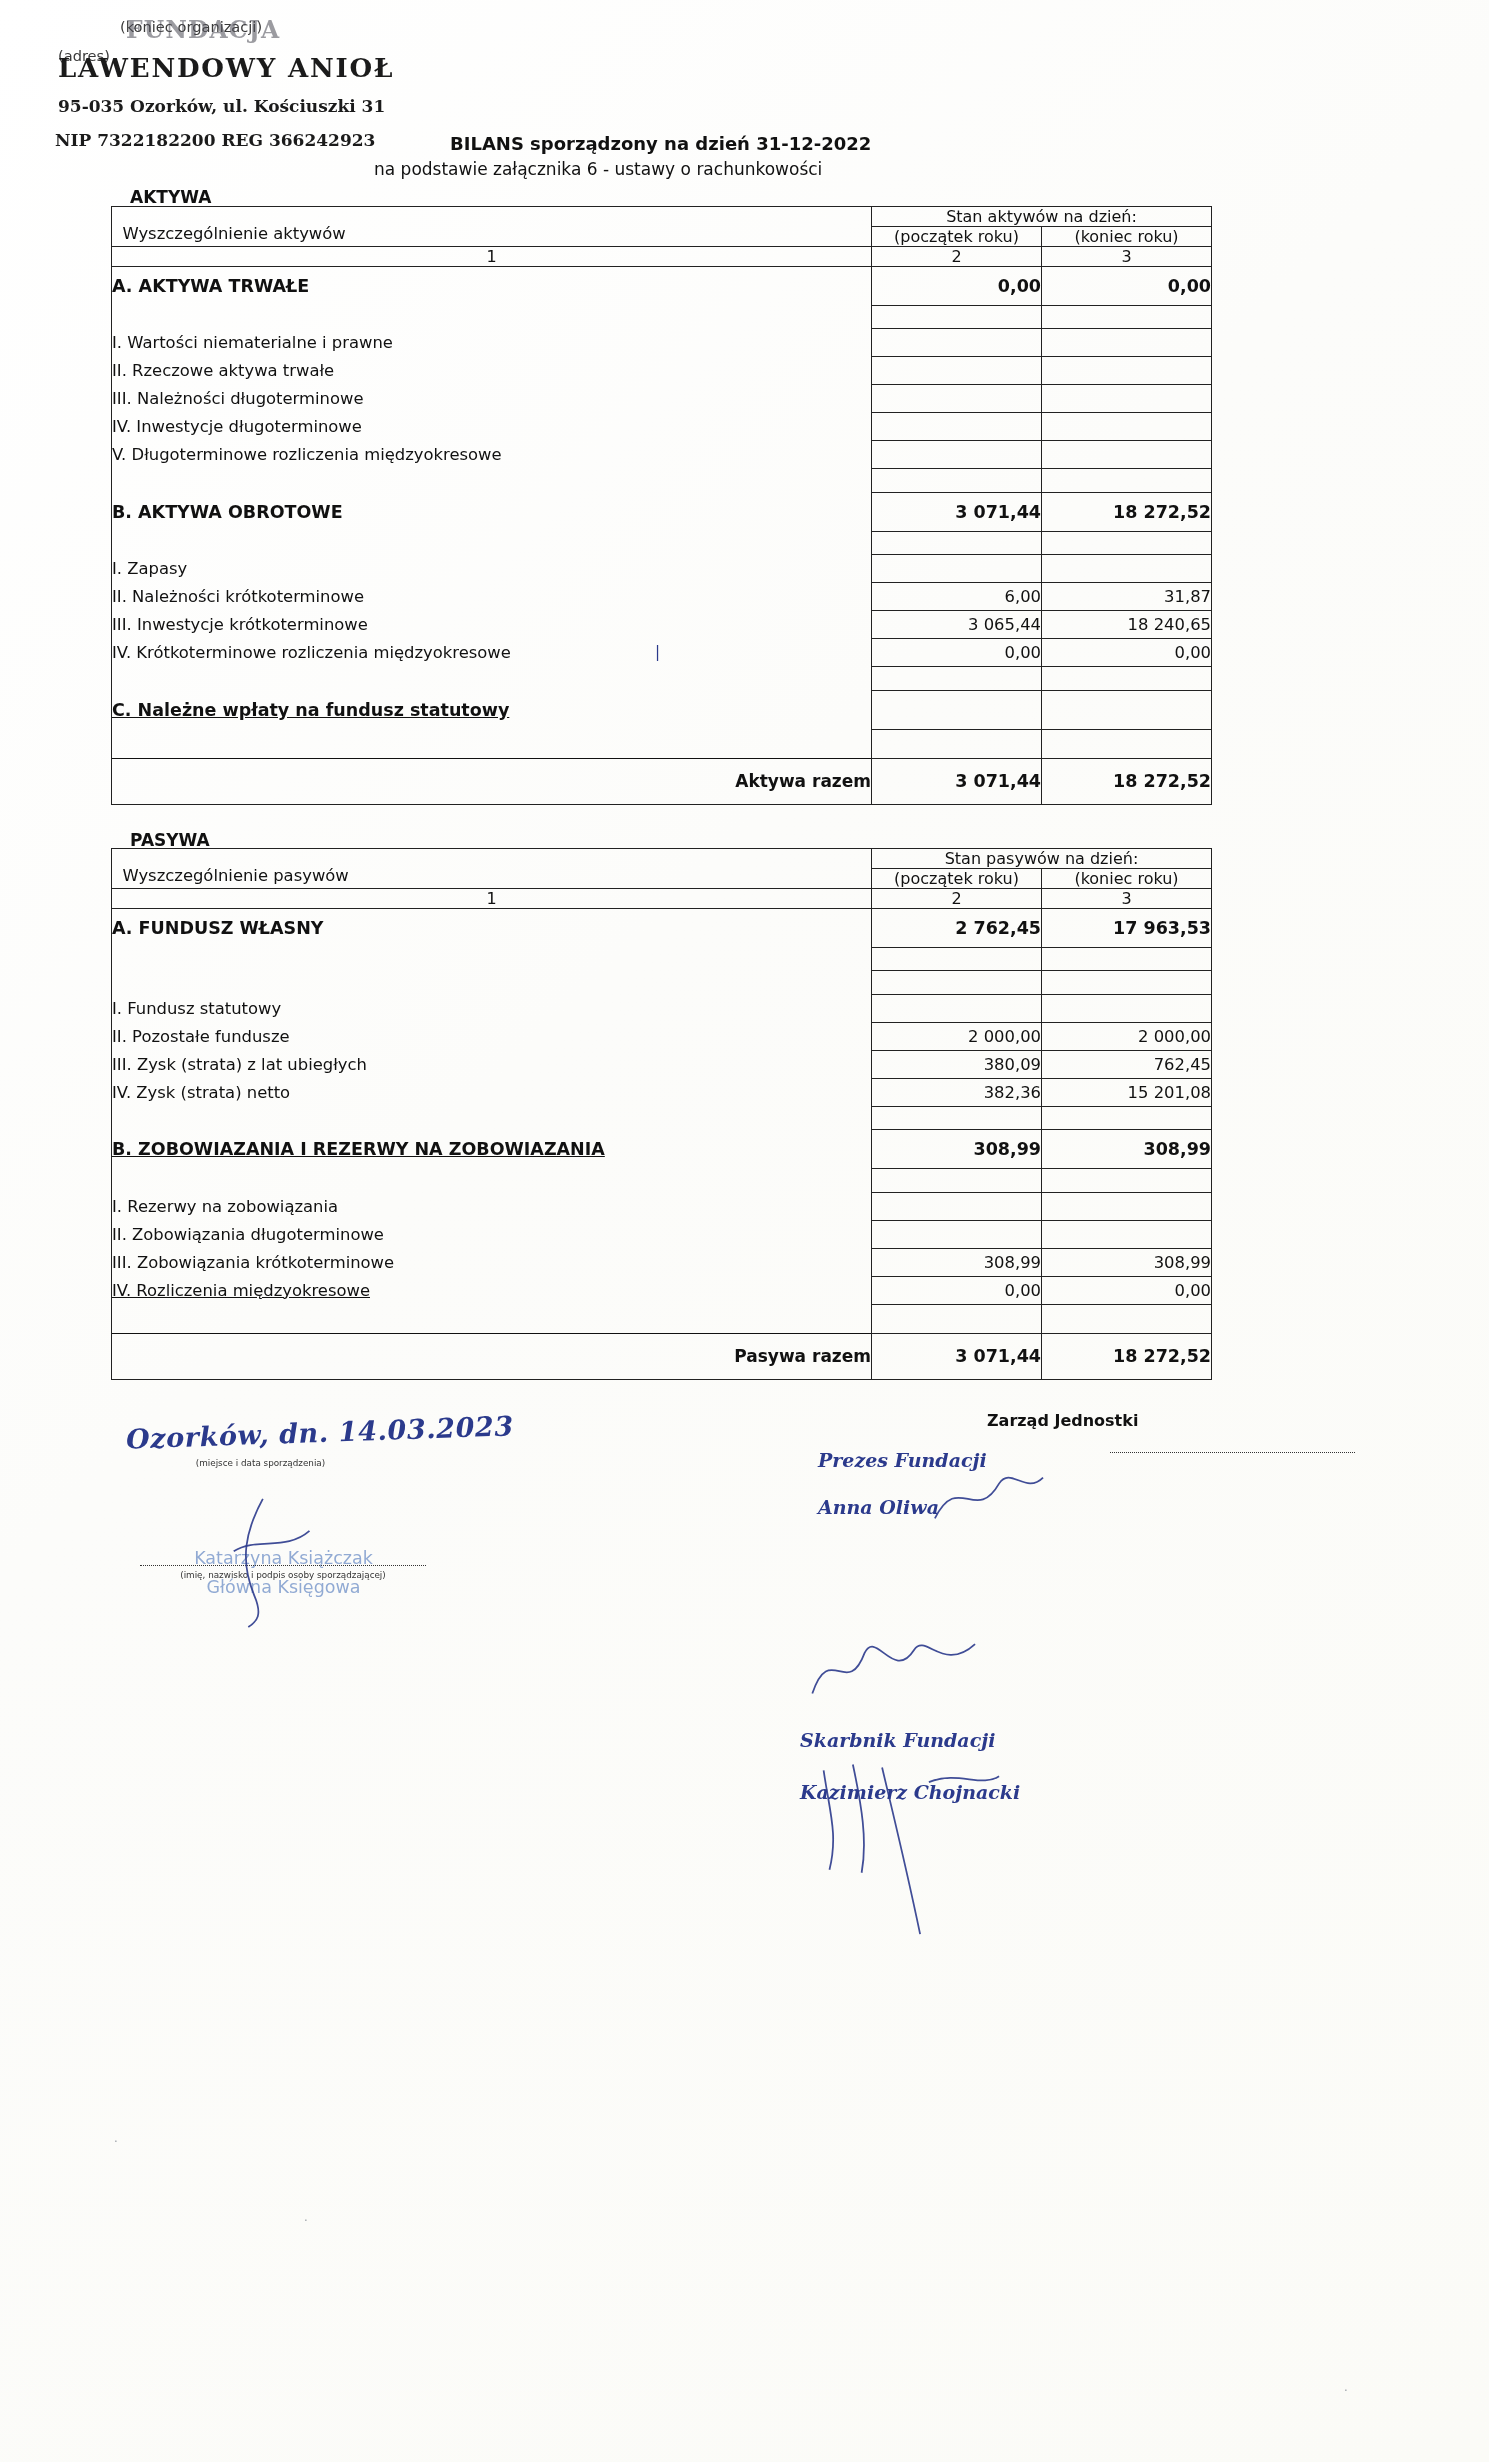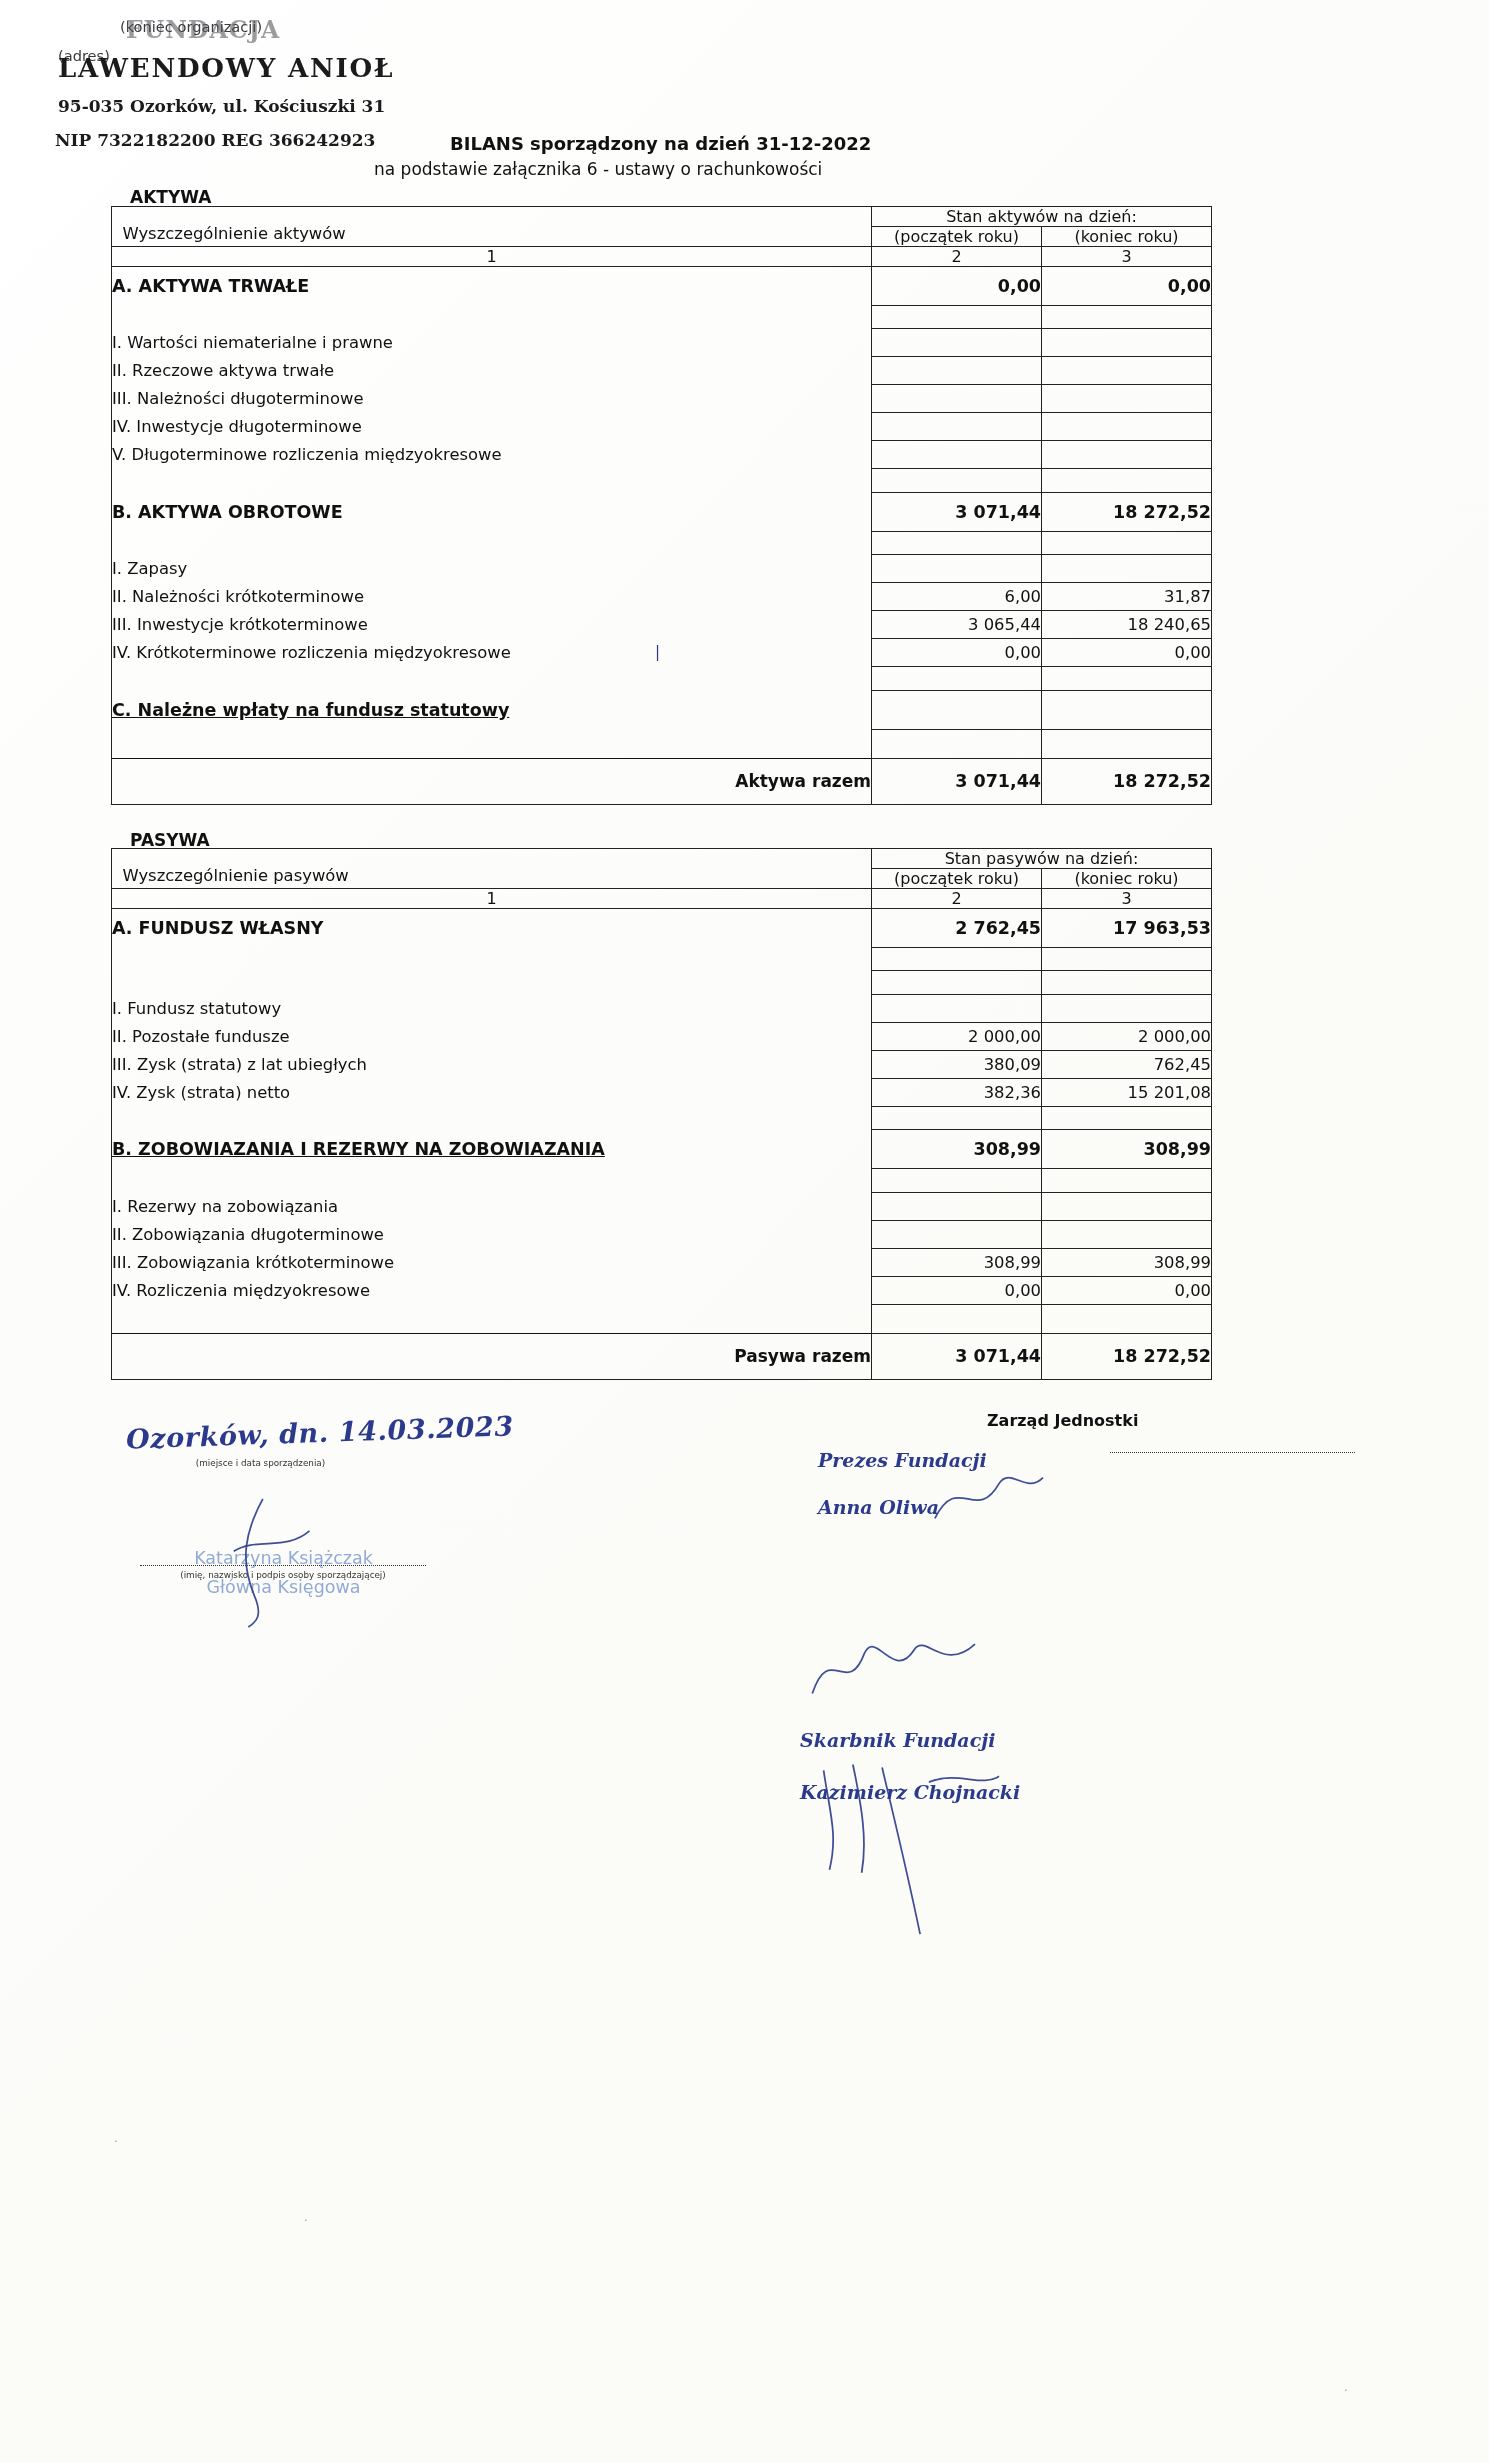--- a/index.html
+++ b/index.html
@@ -417,21 +417,21 @@
             <td class="cell-pad-ind" style="border-top: none; border-bottom: none;">II. Zobowiązania długoterminowe</td>
             <td class="num"></td>
             <td class="num"></td>
           </tr>
           <tr style="height: 28px;">
             <td class="cell-pad-ind" style="border-top: none; border-bottom: none;">III. Zobowiązania krótkoterminowe</td>
             <td class="num">308,99</td>
             <td class="num">308,99</td>
           </tr>
           <tr style="height: 28px;">
-            <td class="cell-pad-ind" style="border-top: none; border-bottom: none;">IV. Rozliczenia międzyokresowe</td>
+            <td class="cell-pad-ind" style="border-top: none; border-bottom: none; text-decoration: underline;">IV. Rozliczenia międzyokresowe</td>
             <td class="num">0,00</td>
             <td class="num">0,00</td>
           </tr>
         </tbody>
       <tbody>
           <tr class="row-h" style="height:29px;">
         <td class="desc-nb" style="border-top:none;border-bottom:none;"></td>
         <td></td>
         <td></td>
       </tr>

